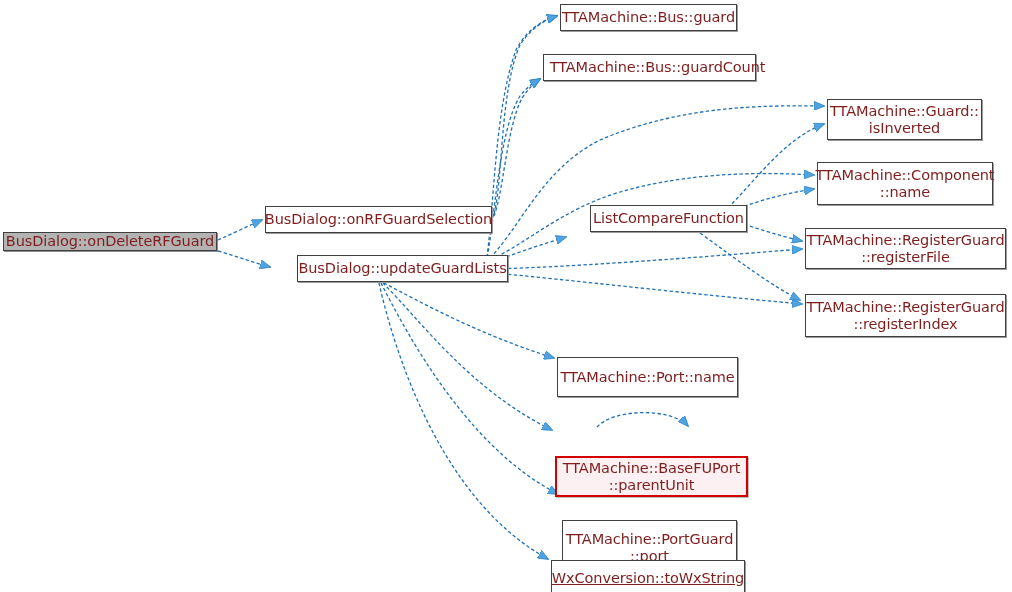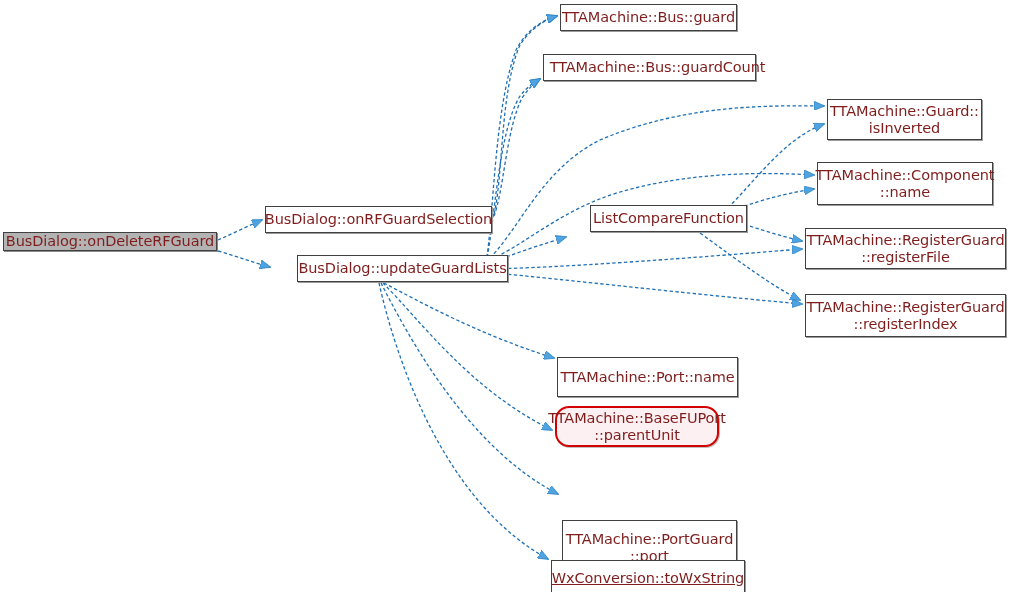--- a/index.html
+++ b/index.html
@@ -80,21 +80,21 @@
       </div>
       <div class="node" style="left: 805px; top: 228px; width: 201px; height: 41px;">
         <span>TTAMachine::RegisterGuard<br>::registerFile</span>
       </div>
       <div class="node" style="left: 805px; top: 294px; width: 201px; height: 43px;">
         <span>TTAMachine::RegisterGuard<br>::registerIndex</span>
       </div>
       <div class="node" style="left: 557px; top: 357px; width: 181px; height: 40px;">
         <span>TTAMachine::Port::name</span>
       </div>
-      <div class="node current" style="left: 555px; top: 406px; width: 164px; height: 41px; border-radius: 14px;">
+      <div class="node current" style="left: 555px; top: 456px; width: 193px; height: 41px;">
         <span>TTAMachine::BaseFUPort<br>::parentUnit</span>
       </div>
       <div class="node" style="left: 562px; top: 520px; width: 175px; height: 55px;">
         <span>TTAMachine::PortGuard<br>::port</span>
       </div>
       <div class="node" style="left: 551px; top: 560px; width: 194px; height: 36px; text-decoration: underline;">
         <span>WxConversion::toWxString</span>
       </div>
     </div>
 </div>

